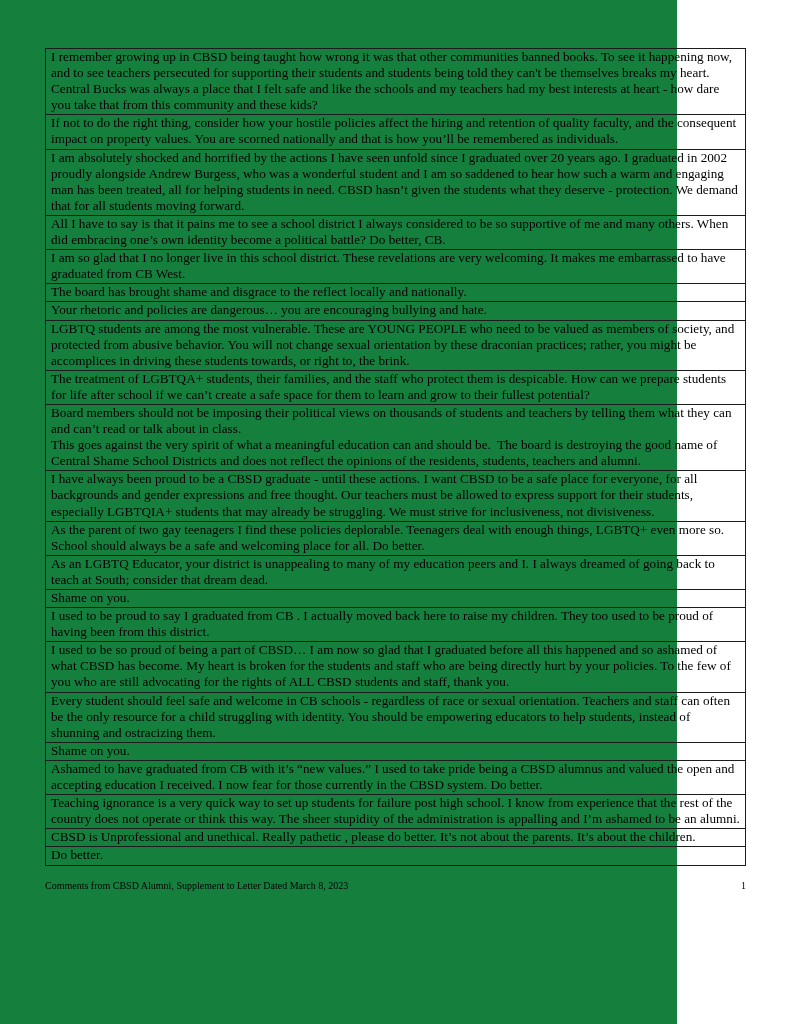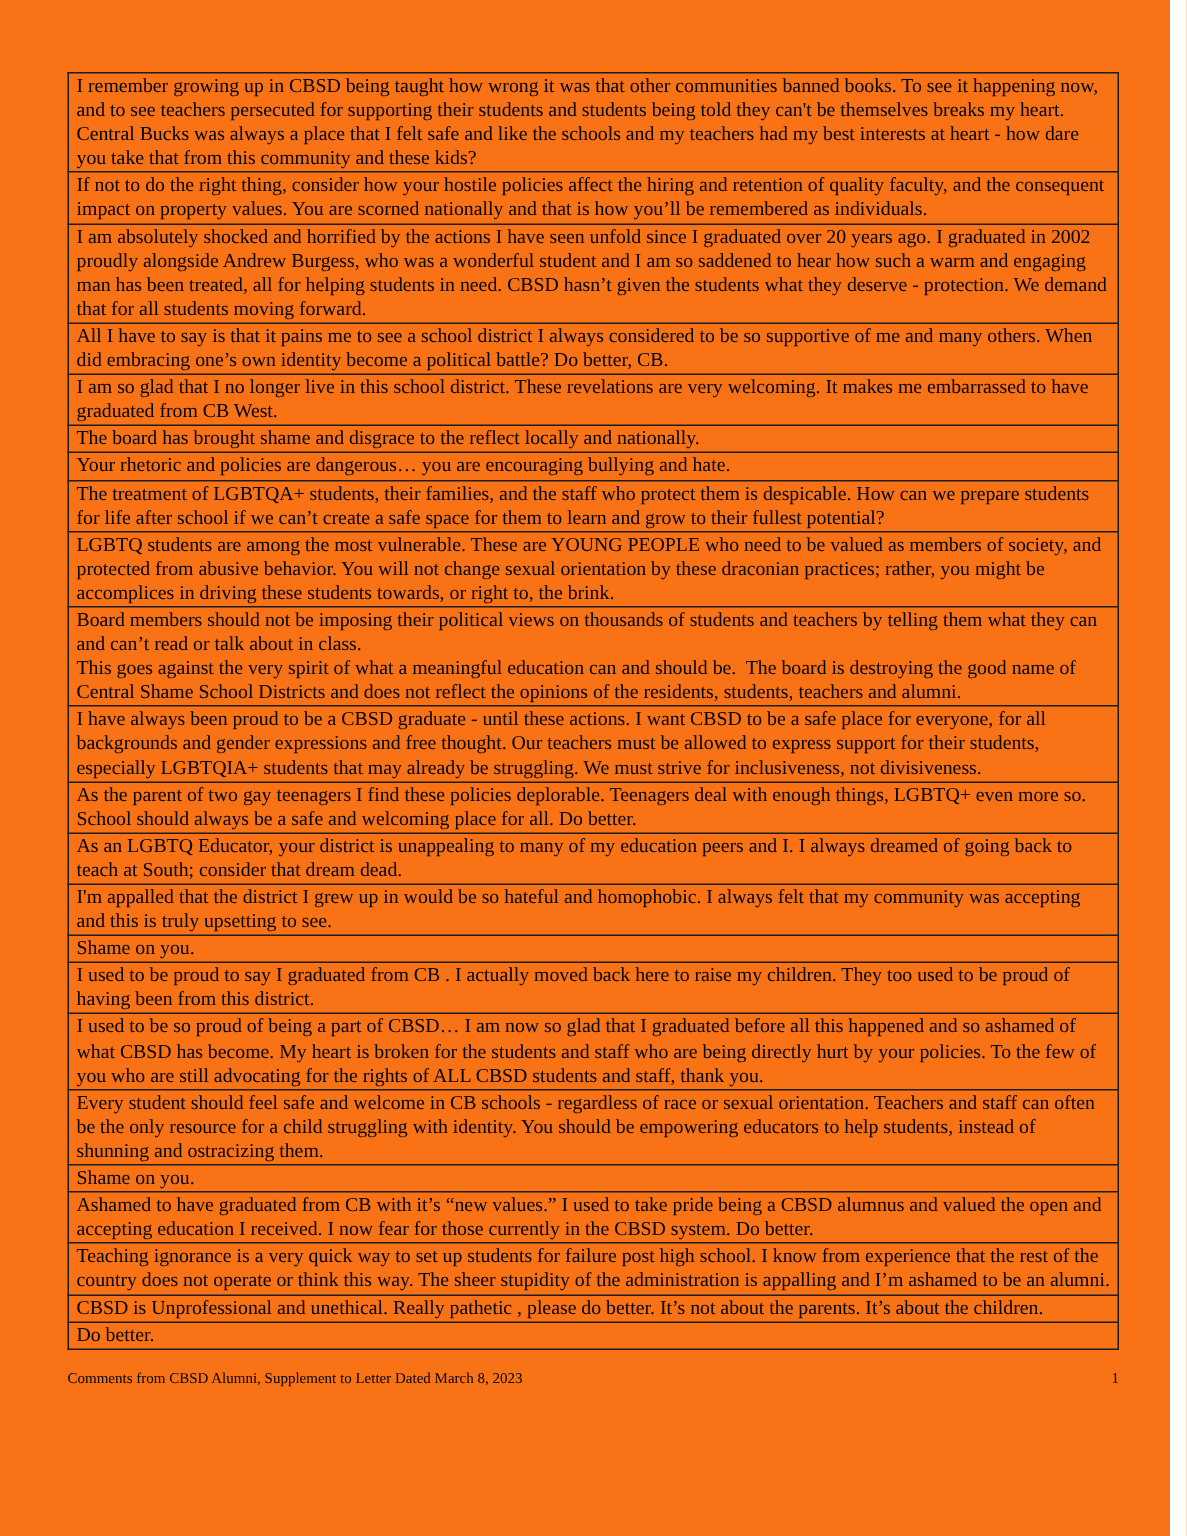--- a/index.html
+++ b/index.html
@@ -9,24 +9,24 @@
   }
   body {
     width: 791px;
     height: 1024px;
     overflow: hidden;
     font-family: "Liberation Serif", "DejaVu Serif", serif;
     color: #000000;
   }
   .page {
     box-sizing: border-box;
-    width: 780px;
+    width: 677px;
     height: 1024px;
     padding: 48px 45px 0 45px;
-    background: #f97316;
+    background: #15803d;
   }
   table.comments-table {
     width: 701px;
     border-collapse: collapse;
     table-layout: fixed;
   }
   table.comments-table td {
     border: 1.4px solid #1c1c1c;
     padding: 0 5px 1px 5px;
     font-size: 13.2px;
@@ -83,26 +83,26 @@
             <div class="comment-paragraph">The board has brought shame and disgrace to the reflect locally and nationally.</div>
           </td>
         </tr>
         <tr>
           <td>
             <div class="comment-paragraph">Your rhetoric and policies are dangerous… you are encouraging bullying and hate.</div>
           </td>
         </tr>
         <tr>
           <td>
-            <div class="comment-paragraph">The treatment of LGBTQA+ students, their families, and the staff who protect them is despicable. How can we prepare students for life after school if we can’t create a safe space for them to learn and grow to their fullest potential?</div>
+            <div class="comment-paragraph">LGBTQ students are among the most vulnerable. These are YOUNG PEOPLE who need to be valued as members of society, and protected from abusive behavior. You will not change sexual orientation by these draconian practices; rather, you might be accomplices in driving these students towards, or right to, the brink.</div>
           </td>
         </tr>
         <tr>
           <td>
-            <div class="comment-paragraph">LGBTQ students are among the most vulnerable. These are YOUNG PEOPLE who need to be valued as members of society, and protected from abusive behavior. You will not change sexual orientation by these draconian practices; rather, you might be accomplices in driving these students towards, or right to, the brink.</div>
+            <div class="comment-paragraph">The treatment of LGBTQA+ students, their families, and the staff who protect them is despicable. How can we prepare students for life after school if we can’t create a safe space for them to learn and grow to their fullest potential?</div>
           </td>
         </tr>
         <tr>
           <td>
             <div class="comment-paragraph">Board members should not be imposing their political views on thousands of students and teachers by telling them what they can and can’t read or talk about in class.</div>
             <div class="comment-paragraph">This goes against the very spirit of what a meaningful education can and should be.  The board is destroying the good name of Central Shame School Districts and does not reflect the opinions of the residents, students, teachers and alumni.</div>
           </td>
         </tr>
         <tr>
           <td>
@@ -110,25 +110,20 @@
           </td>
         </tr>
         <tr>
           <td>
             <div class="comment-paragraph">As the parent of two gay teenagers I find these policies deplorable. Teenagers deal with enough things, LGBTQ+ even more so. School should always be a safe and welcoming place for all. Do better.</div>
           </td>
         </tr>
         <tr>
           <td>
             <div class="comment-paragraph">As an LGBTQ Educator, your district is unappealing to many of my education peers and I. I always dreamed of going back to teach at South; consider that dream dead.</div>
-          </td>
-        </tr>
-        <tr>
-          <td>
-            <div class="comment-paragraph">I'm appalled that the district I grew up in would be so hateful and homophobic. I always felt that my community was accepting and this is truly upsetting to see.</div>
           </td>
         </tr>
         <tr>
           <td>
             <div class="comment-paragraph">Shame on you.</div>
           </td>
         </tr>
         <tr>
           <td>
             <div class="comment-paragraph">I used to be proud to say I graduated from CB . I actually moved back here to raise my children. They too used to be proud of having been from this district.</div>

